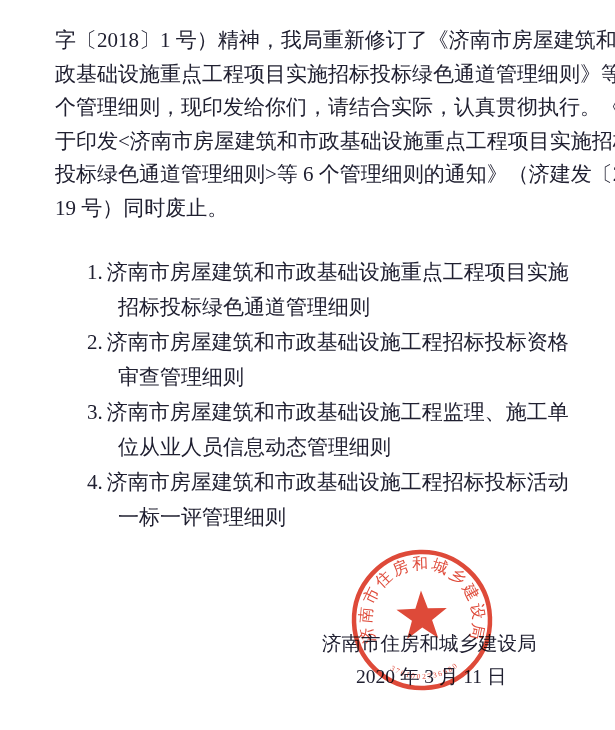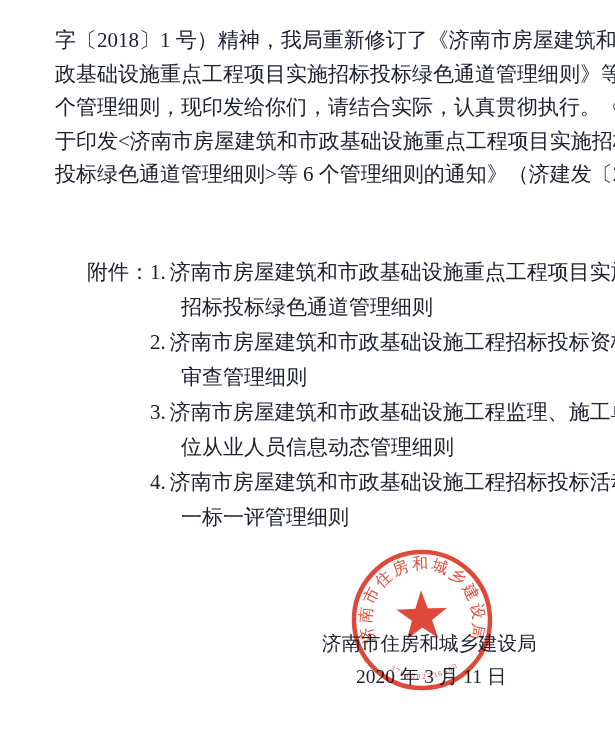--- a/index.html
+++ b/index.html
@@ -84,24 +84,24 @@
 <body>
 
 <div class="page">
 
   <div class="para">
     <div class="line">字〔2018〕1 号）精神，我局重新修订了《济南市房屋建筑和市</div>
     <div class="line">政基础设施重点工程项目实施招标投标绿色通道管理细则》等 4</div>
     <div class="line">个管理细则，现印发给你们，请结合实际，认真贯彻执行。《关</div>
     <div class="line">于印发&lt;济南市房屋建筑和市政基础设施重点工程项目实施招标</div>
     <div class="line">投标绿色通道管理细则&gt;等 6 个管理细则的通知》（济建发〔2018〕</div>
+    <div class="line short">19 号）同时废止。</div>
   </div>
 
   <div class="attach">
-    <div class="label">附件：</div>
     <div class="att-items">
       <div class="att-item">
         <div class="l1"><span class="num">1.</span><span>济南市房屋建筑和市政基础设施重点工程项目实施</span></div>
         <div class="l2">招标投标绿色通道管理细则</div>
       </div>
       <div class="att-item">
         <div class="l1"><span class="num">2.</span><span>济南市房屋建筑和市政基础设施工程招标投标资格</span></div>
         <div class="l2">审查管理细则</div>
       </div>
       <div class="att-item">

